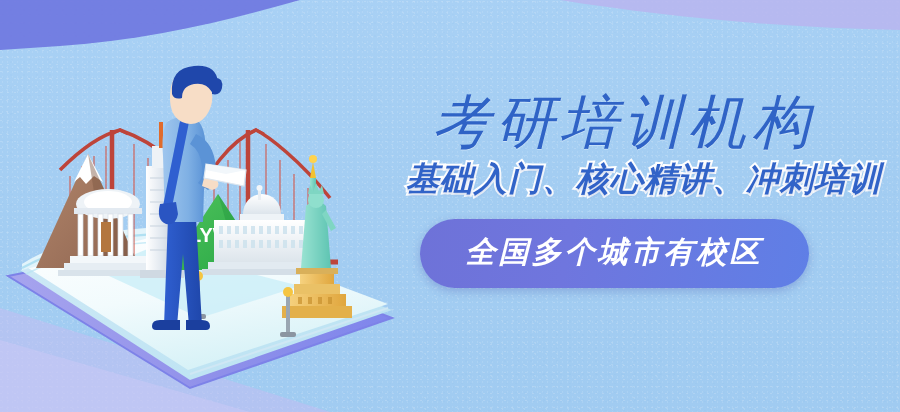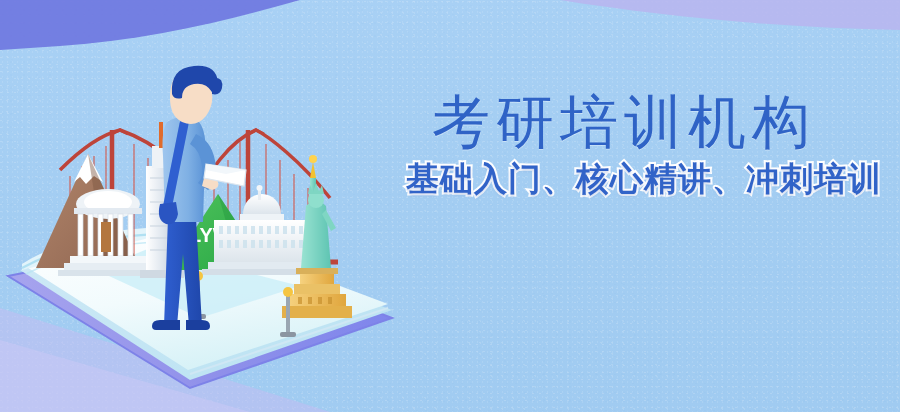--- a/index.html
+++ b/index.html
@@ -20,21 +20,21 @@
       radial-gradient(circle at 84% 77%, rgba(0,0,0,.08) 0 1px, transparent 1px),
       radial-gradient(circle at 52% 39%, rgba(255,255,255,.40) 0 1px, transparent 1px);
     background-size:7px 7px,9px 9px,11px 11px,13px 13px,5px 5px;}
   .wave-top{position:absolute;left:0;top:0;width:900px;height:80px;}
   .wave-bottom{position:absolute;left:0;bottom:0;width:900px;height:150px;}
 
   
   .illus{position:absolute;left:0;top:18px;width:420px;height:394px;}
 
   
-  .copy{position:absolute;left:352px;top:92px;width:530px;}
+  .copy{position:absolute;left:352px;top:92px;width:530px;font-style:italic;}
   .headline{
     font-size:58px;line-height:1.08;font-weight:400;
     color:#2f63c6;letter-spacing:6px;text-align:center;
     font-family:"Liberation Serif","DejaVu Serif",serif;
     margin:0 0 6px 0;padding-left:14px;
     text-shadow:0 1px 0 rgba(255,255,255,.35);
   }
   .subline{
     font-size:33px;line-height:1.1;font-weight:700;
     color:#3163c8;letter-spacing:1px;text-align:right;margin:0;
@@ -304,15 +304,18 @@
       <g>
         <path d="M206,146 l40,6 l-2,16 l-40,-8 z" fill="#ffffff" stroke="#dce6ef" stroke-width="1.2"></path>
         <path d="M206,146 l40,6 l-20,4 l-20,-4 z" fill="#f2f7fb"></path>
       </g>
     </g>
   </svg>
 
   <div class="copy">
     <h1 class="headline">考研培训机构</h1>
     <p class="subline">基础入门、核心精讲、冲刺培训</p>
+    <div class="cta-wrap">
+      <span class="cta">全国多个城市有校区</span>
+    </div>
   </div>
 
 </div>
 
 </body></html>

